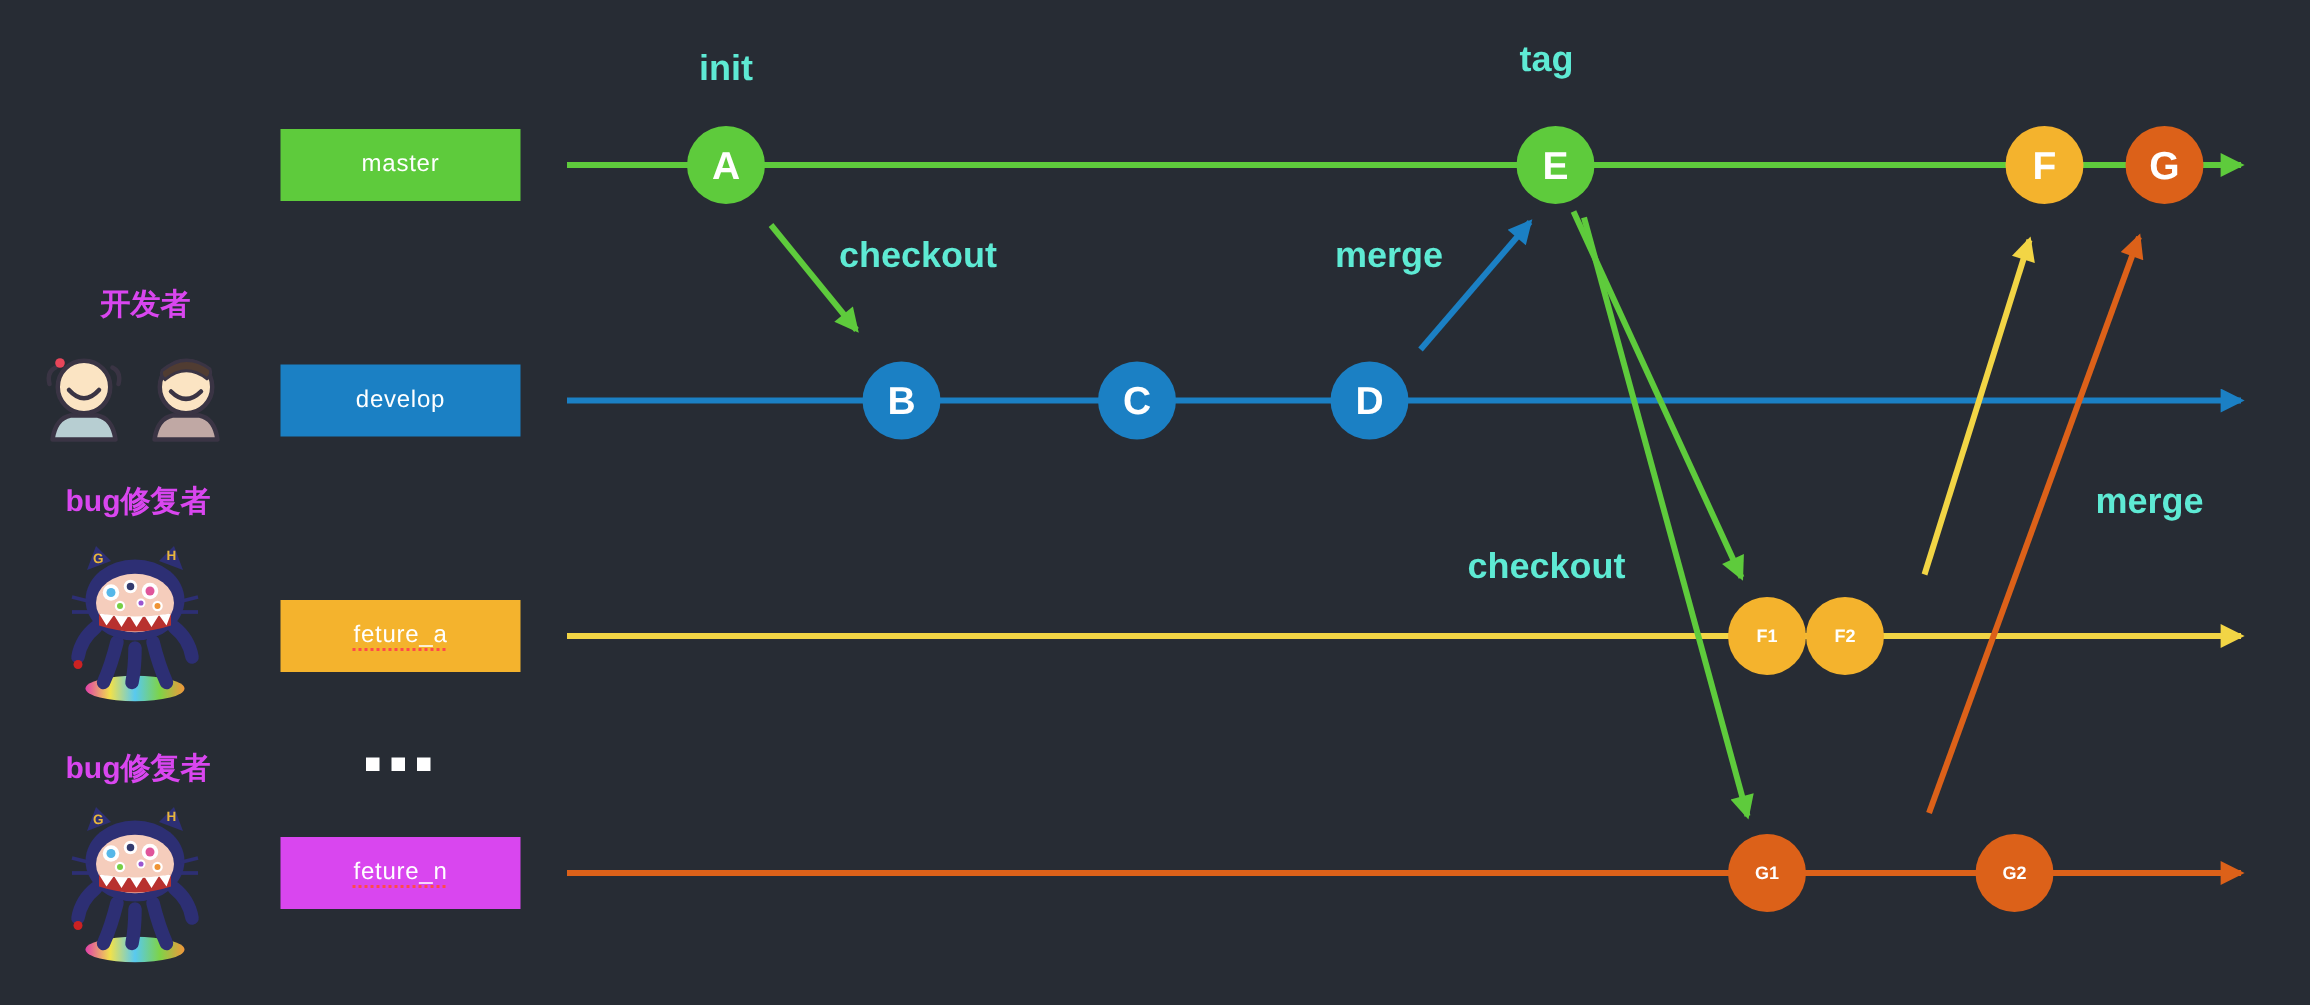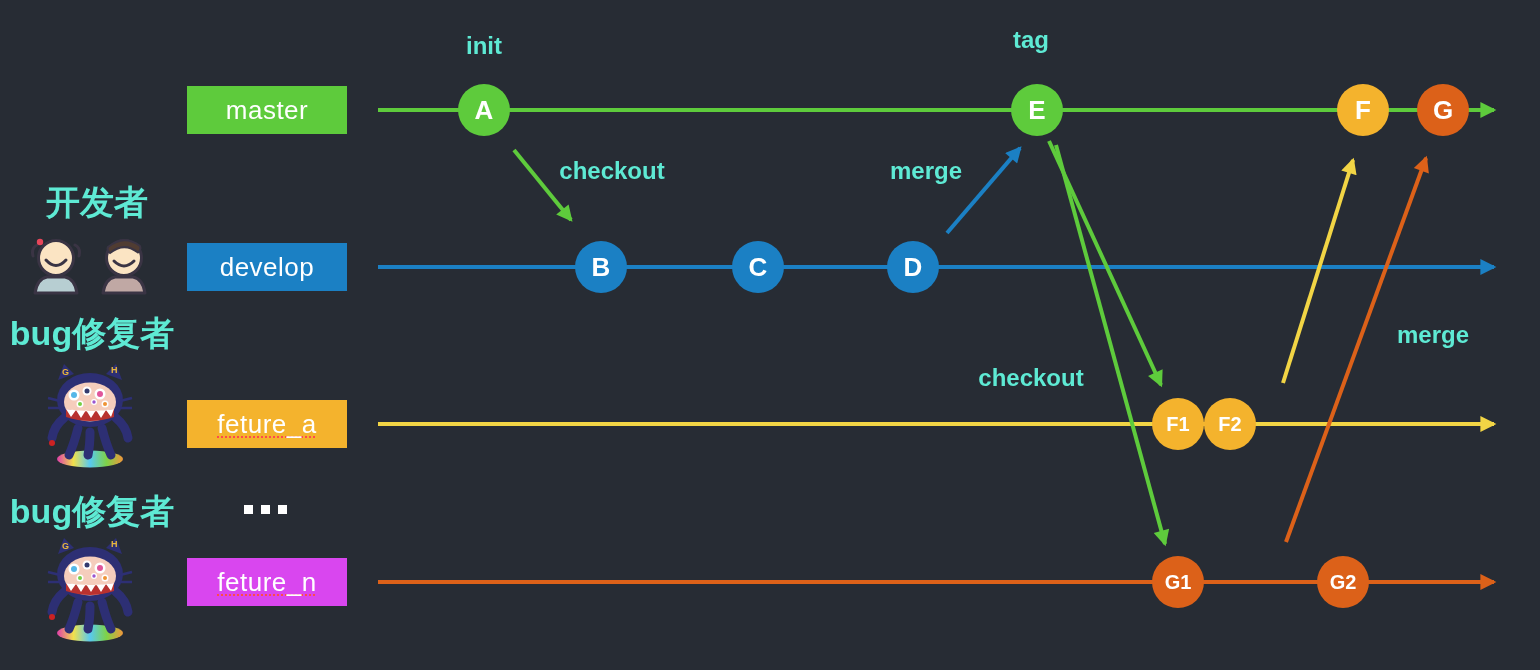--- a/index.html
+++ b/index.html
@@ -5,46 +5,46 @@
   html,body { margin:0; padding:0; background:#272c34; }
   .stage {
     position:relative; width:1540px; height:670px; background:#272c34;
     font-family:"Liberation Sans", sans-serif; overflow:hidden;
   }
   .canvas { position:absolute; left:0; top:0; z-index:1; }
 
   .branch-box {
     position:absolute; left:187px; width:160px; height:48px; z-index:3;
     display:flex; align-items:center; justify-content:center;
-    color:#fff; font-size:26px; font-weight:500; letter-spacing:.5px;
+    color:#fff; font-size:16px; font-weight:500; letter-spacing:.5px;
   }
   .branch-master  { top:86px;  background:#5ecb3c; }
   .branch-develop { top:243px; background:#1b80c4;justify-content:center; }
   .branch-fa      { top:400px; background:#f4b32d;justify-content:center; }
   .branch-fn      { top:558px; background:#d946ef; }
   .spell { text-decoration:underline dotted #ff4a4a; text-decoration-thickness:2px; text-underline-offset:4px; }
 
   .node {
     position:absolute; width:52px; height:52px; border-radius:50%; z-index:4;
     display:flex; align-items:center; justify-content:center;
     color:#fff; font-weight:bold; font-size:26px;
   }
-  .node.sm { font-size:20px; }
+  .node.sm { font-size:12px; }
   .n-green  { background:#5ecb3c; }
   .n-blue   { background:#1b80c4; }
   .n-amber  { background:#f4b32d; }
   .n-orange { background:#dc6119; }
 
   .note {
     position:absolute; transform:translate(-50%,-50%); z-index:5;
     color:#5eead4; font-weight:bold; font-size:24px; white-space:nowrap;
   }
   .role-label {
     position:absolute; transform:translate(-50%,-50%); z-index:5;
-    color:#5eead4; font-weight:bold; font-size:34px; white-space:nowrap;
+    color:#d946ef; font-weight:bold; font-size:20px; white-space:nowrap;
   }
   .avatar { position:absolute; z-index:3; }
 
   .ellipsis { position:absolute; left:244px; top:505px; display:flex; gap:8px; z-index:5; }
   .ellipsis .sq { width:9px; height:9px; background:#fff; }
   .vh { position:absolute; width:1px; height:1px; overflow:hidden; clip:rect(0 0 0 0); white-space:nowrap; }
 </style>
 </head>
 <body>
 

